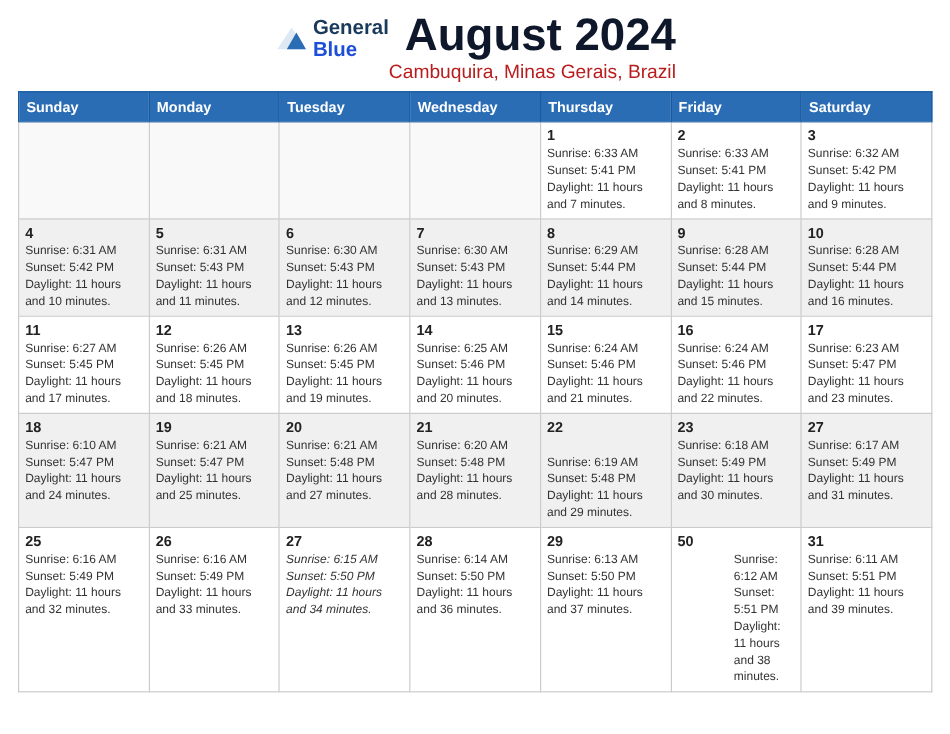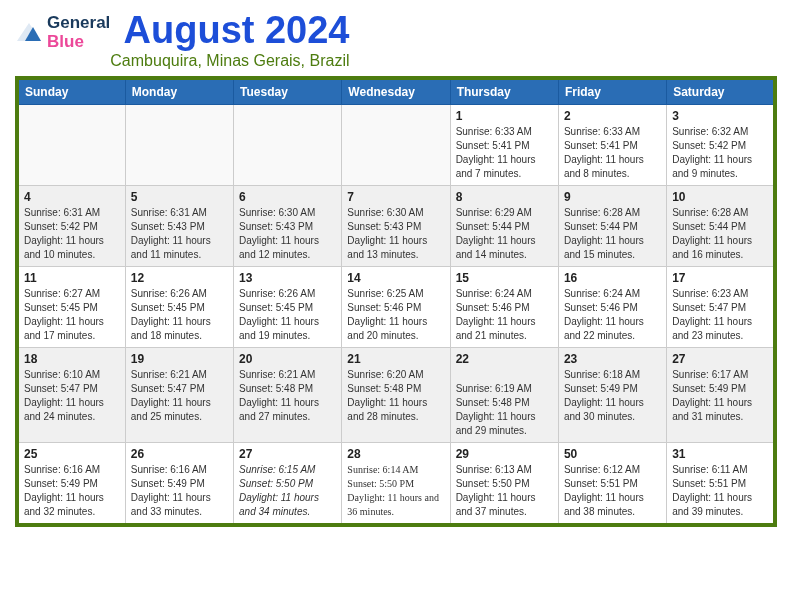--- a/index.html
+++ b/index.html
@@ -6,50 +6,50 @@
     body {
       font-family: Arial, sans-serif;
       background: #fff;
       width: 792px;
       min-height: 612px;
       padding: 10px 15px;
     }
     .header-area {
       display: flex;
       align-items: flex-start;
-      justify-content: flex-start;
+      justify-content: center;
       margin-bottom: 6px;
     }
     .logo {
       display: flex;
       align-items: center;
       gap: 4px;
       margin-top: 4px;
     }
     .logo-icon {
       width: 28px;
       height: 28px;
     }
     .title-area {
       text-align: right;
     }
     .month-title {
       font-size: 38px;
       font-weight: bold;
-      color: #1d4ed8;
+      color: #0f172a;
       line-height: 1.1;
     }
     .location-title {
       font-size: 16px;
-      color: #4d7c0f;
+      color: #b91c1c;
     }
     .calendar {
       width: 100%;
       border-collapse: collapse;
-      border: 4px solid #4d7c0f;
+      border: 1px solid #4d7c0f;
       font-size: 10.5px;
     }
     .calendar th {
       background-color: #2a6db5;
       color: #fff;
       text-align: left;
       padding: 5px 6px;
       font-size: 12px;
       font-weight: bold;
       border: 1px solid #1a5aa0;
@@ -87,21 +87,21 @@
 <div class="header-area">
   <div class="logo">
     <svg class="logo-icon" viewBox="0 0 28 28">
       <rect x="0" y="0" width="28" height="28" fill="white"></rect>
 
       <polygon points="14,4 26,22 2,22" fill="#2a6db5" opacity="0.15"></polygon>
       <polygon points="18,8 26,22 10,22" fill="#2a6db5"></polygon>
     </svg>
     <div>
       <div style="font-size:17px; font-weight:bold; color:#1a3a5c; line-height:1.1;">General</div>
-      <div style="font-size:17px; font-weight:bold; color:#ec4899; line-height:1.1;">Blue</div>
+      <div style="font-size:17px; font-weight:bold; color:#1d4ed8; line-height:1.1;">Blue</div>
     </div>
   </div>
   <div class="title-area">
     <div class="month-title">August 2024</div>
     <div class="location-title">Cambuquira, Minas Gerais, Brazil</div>
   </div>
 </div>
 
 <table class="calendar">
   <thead>
@@ -286,33 +286,33 @@
 Daylight: 11 hours and 33 minutes.</div>
         </td>
         <td>
           <span class="day-num">27</span>
           <div class="day-info" style="white-space: pre-line; font-style: italic;">Sunrise: 6:15 AM
 Sunset: 5:50 PM
 Daylight: 11 hours and 34 minutes.</div>
         </td>
         <td>
           <span class="day-num">28</span>
-          <div class="day-info" style="white-space: pre-line; font-family: Liberation Serif, serif;">Sunrise: 6:14 AM
+          <div class="day-info" style="white-space: pre-line;">Sunrise: 6:14 AM
 Sunset: 5:50 PM
 Daylight: 11 hours and 36 minutes.</div>
         </td>
         <td>
           <span class="day-num">29</span>
           <div class="day-info" style="white-space: pre-line;">Sunrise: 6:13 AM
 Sunset: 5:50 PM
 Daylight: 11 hours and 37 minutes.</div>
         </td>
         <td>
           <span class="day-num">50</span>
-          <div class="day-info" style="white-space: pre-line;">Sunrise: 6:12 AM
+          <div class="day-info" style="white-space: pre-line; margin-left: 47px;">Sunrise: 6:12 AM
 Sunset: 5:51 PM
 Daylight: 11 hours and 38 minutes.</div>
         </td>
         <td>
           <span class="day-num">31</span>
           <div class="day-info" style="white-space: pre-line;">Sunrise: 6:11 AM
 Sunset: 5:51 PM
 Daylight: 11 hours and 39 minutes.</div>
         </td>
       </tr>

